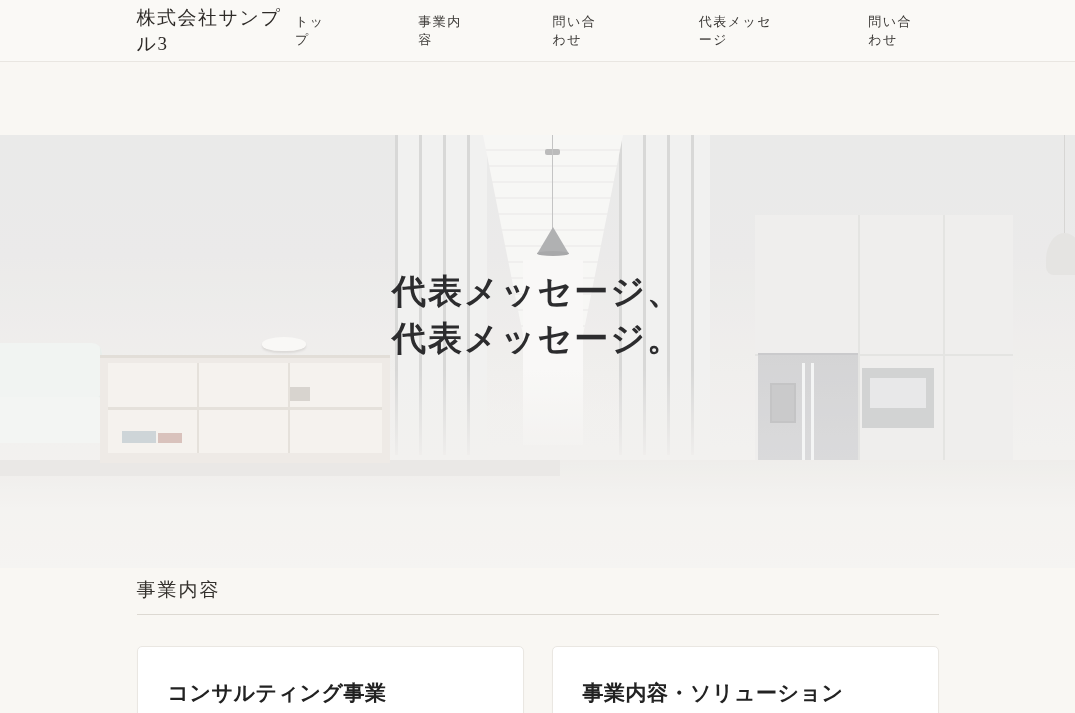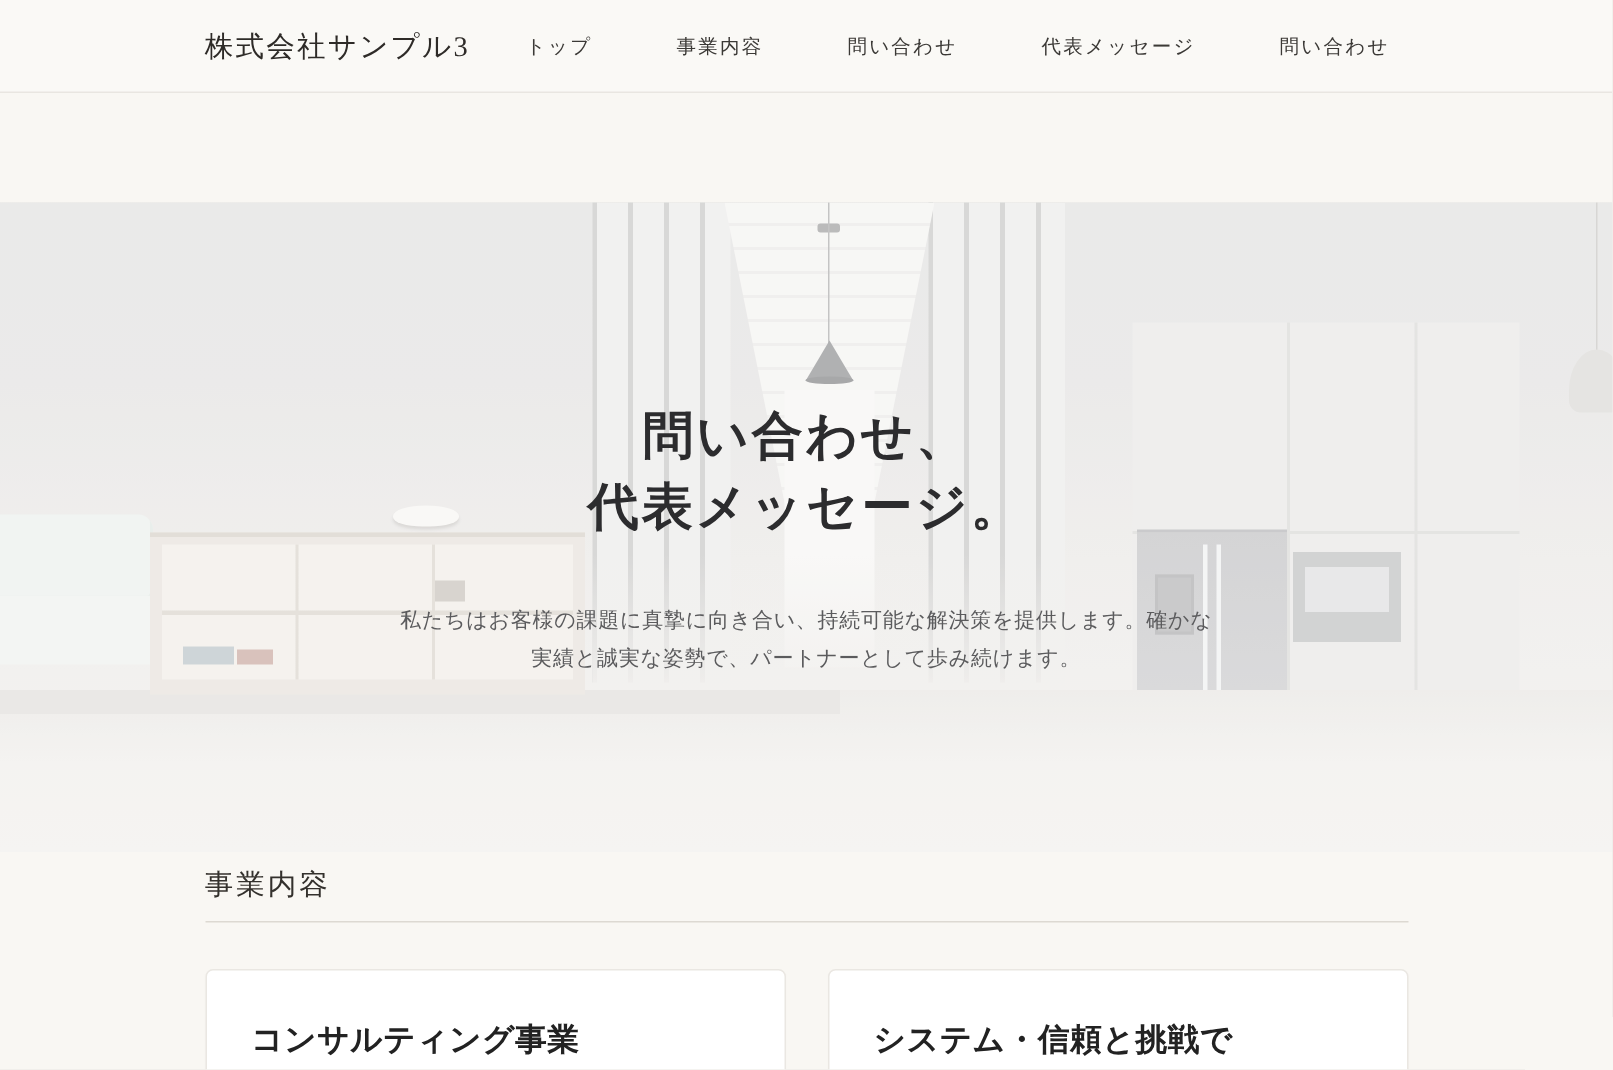--- a/index.html
+++ b/index.html
@@ -16,21 +16,21 @@
   .site-header {
     height: 62px; background: #faf9f6;
     border-bottom: 1px solid #e9e6e1;
     display: flex; align-items: center;
   }
   .header-inner { display: flex; justify-content: space-between; align-items: center; }
   .logo {
     font-family: "Liberation Serif", "DejaVu Serif", serif;
     font-size: 19px; color: #2e2b28; letter-spacing: 1.5px; cursor: pointer;
   }
-  .main-nav { display: flex; gap: 56px; padding-right: 12px; }
+  .main-nav { display: flex; gap: 88px; padding-right: 12px; }
   .main-nav a {
     font-size: 13px; color: #3b3936; text-decoration: none;
     letter-spacing: 1.5px; cursor: pointer;
   }
 
   .band { height: 73px; }
 
   
   .hero {
     height: 433px; position: relative; overflow: hidden;
@@ -176,32 +176,31 @@
     <div class="floor-shadow"></div>
     <div class="sideboard"></div>
     <div class="sideboard-inner"></div>
     <div class="books-a"></div>
     <div class="books-b"></div>
     <div class="books-c"></div>
     <div class="bowl"></div>
     <div class="hero-overlay"></div>
 
     <div class="hero-content">
-      <h1><span>問い合わせ、</span><br><span>代表メッセージ。</span></h1>
-      <p>私たちはお客様の課題に真摯に向き合い、持続可能な解決策を提供します。確かな実績と誠実な姿勢で、パートナーとして歩み続けます。</p>
+      <h1><span>代表メッセージ、</span><br><span>代表メッセージ。</span></h1>
     </div>
   </section>
 
   <section class="business container">
     <h2>事業内容</h2>
     <div class="cards">
       <article class="card">
         <h3>コンサルティング事業</h3>
 
       </article>
       <article class="card">
-        <h3>システム・信頼と挑戦で</h3>
+        <h3>事業内容・ソリューション</h3>
 
       </article>
     </div>
   </section>
 
 </div>
 
 </body></html>

